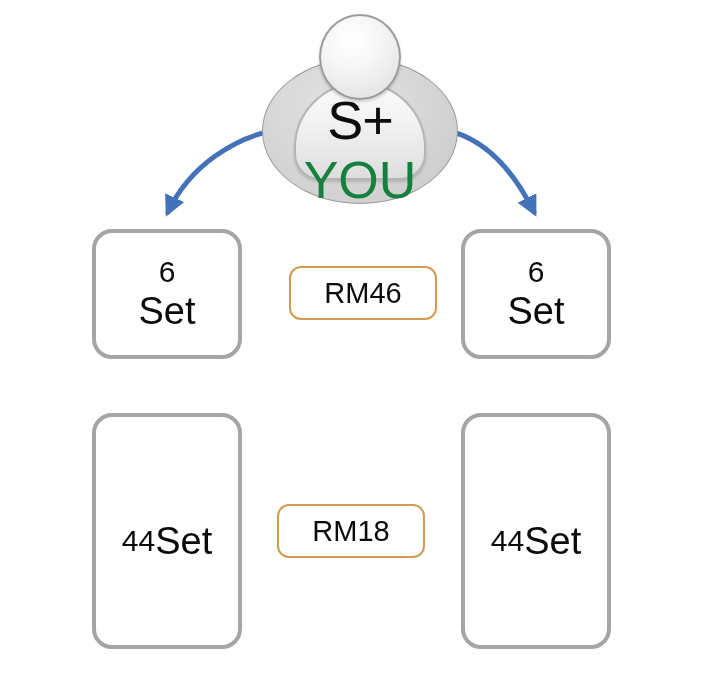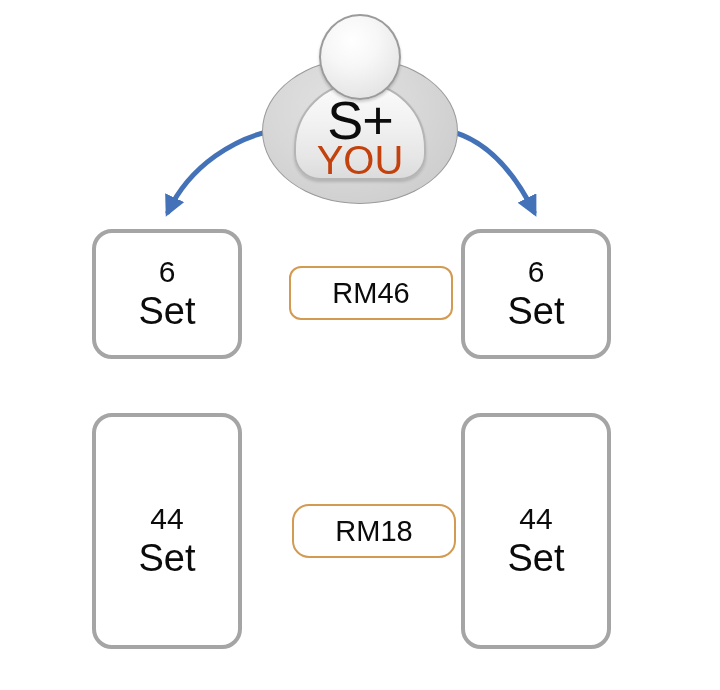--- a/index.html
+++ b/index.html
@@ -82,25 +82,25 @@
     justify-content: center;
     font-size: 54px;
     color: #0c0c0c;
     letter-spacing: -1px;
     padding-bottom: 22px;
     box-sizing: border-box;
   }
   .avatar-label {
     position: absolute;
     left: 0;
-    top: 80px;
+    top: 92px;
     width: 196px;
     text-align: center;
-    font-size: 40px;
-    color: #c2410c;
+    font-size: 52px;
+    color: #15803d;
   }
 
   
   .set-box {
     position: absolute;
     border: 4px solid #a5a5a5;
     border-radius: 20px;
     background: #ffffff;
     box-sizing: border-box;
     display: flex;
@@ -120,47 +120,47 @@
     width: 150px;
     height: 130px;
   }
   .set-box.tall {
     width: 150px;
     height: 236px;
     justify-content: center;
   }
   .set-box.tall .inner {
     display: flex;
-    flex-direction: column;
+    flex-direction: row;
     align-items: center;
     transform: translateY(10px);
   }
 
   #box-tl { left: 92px;  top: 229px; }
   #box-tr { left: 461px; top: 229px; }
   #box-bl { left: 92px;  top: 413px; }
   #box-br { left: 461px; top: 413px; }
 
   
   .price-tag {
     position: absolute;
-    width: 164px;
+    width: 148px;
     height: 54px;
     border: 2px solid #d29b51;
     border-radius: 12px;
     background: #ffffff;
     box-sizing: border-box;
     display: flex;
     align-items: center;
     justify-content: center;
     font-size: 29px;
     color: #0b0b0b;
   }
   #tag-top    { left: 289px; top: 266px; }
-  #tag-bottom { left: 292px; top: 504px; border-radius: 17px; }
+  #tag-bottom { left: 277px; top: 504px; }
 </style>
 </head>
 <body>
 
 <div id="canvas">
 
   <svg id="arrows" viewBox="0 0 720 690" width="720" height="690">
     <defs>
       <marker id="head-left" viewBox="0 0 10 10" refX="7.5" refY="5" markerWidth="4.2" markerHeight="4.2" orient="auto-start-reverse">
         <path d="M 0 0 L 10 5 L 0 10 z" fill="#4472b8"></path>

